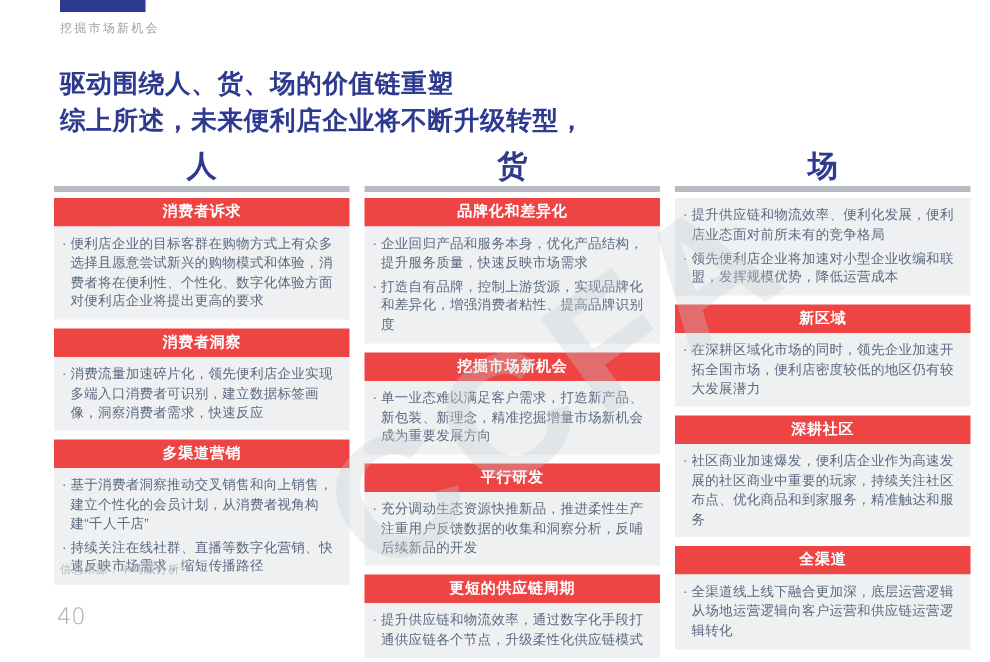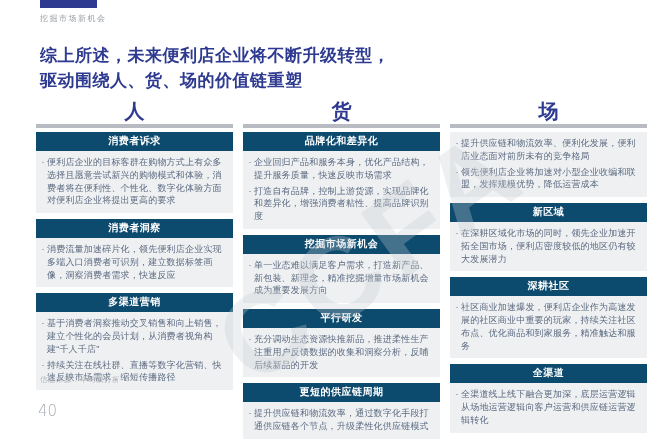--- a/index.html
+++ b/index.html
@@ -28,21 +28,21 @@
     display: flex; gap: 10px;
   }
   .col { flex: 1; min-width: 0; }
   .col-header {
     text-align: center; font-size: 20px; font-weight: bold;
     color: #2d3a8f; line-height: 1.1; margin-bottom: 2px;
   }
   .col-rule { height: 4px; background: #b8bcc2; margin-bottom: 4px; }
   .section { margin-bottom: 6px; }
   .section-title {
-    background: #0c4a6e; color: #ffffff; text-align: center;
+    background: #ef4444; color: #ffffff; text-align: center;
     font-size: 10px; font-weight: bold; padding: 2px 0 3px;
     letter-spacing: 0.5px;
   }
   .section-body {
     background: #eef0f2; padding: 4px 4px 6px 3px;
   }
   .bullet {
     display: flex; font-size: 9px; line-height: 1.42; color: #5c6a80;
     letter-spacing: 0.2px; margin-top: 3px;
   }
@@ -73,22 +73,22 @@
   .footer-title { font-size: 10.5px; color: #8d9297; letter-spacing: 0.5px; }
 </style>
 </head>
 <body>
 
 <div class="top-bar"></div>
 
 <div class="eyebrow">挖掘市场新机会</div>
 
 <div class="title">
+  <div>驱动围绕人、货、场的价值链重塑</div>
   <div>综上所述，未来便利店企业将不断升级转型，</div>
-  <div>驱动围绕人、货、场的价值链重塑</div>
 </div>
 
 <div class="columns">
     <div class="col">
       <div class="col-header">人</div>
       <div class="col-rule"></div>
       <div class="section">
         <div class="section-title">消费者诉求</div>
         <div class="section-body">
           <div class="bullet">

